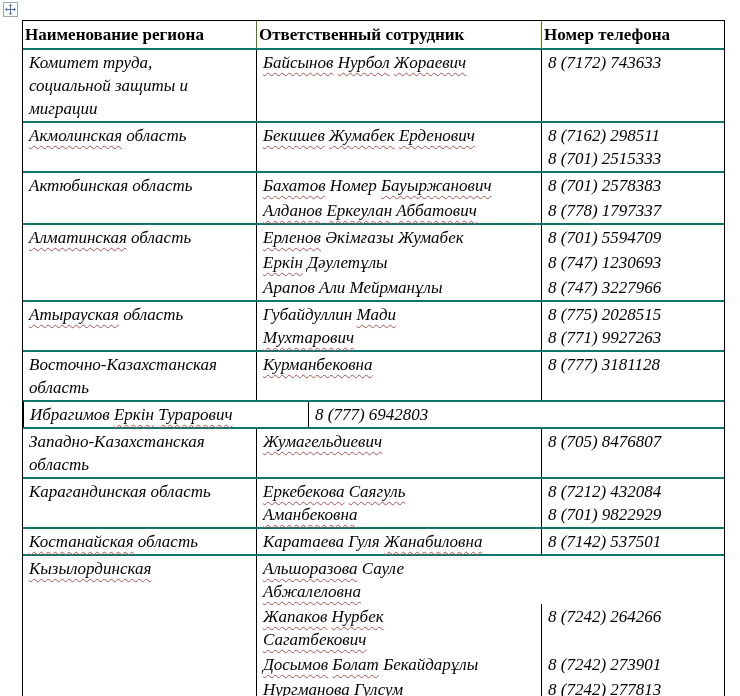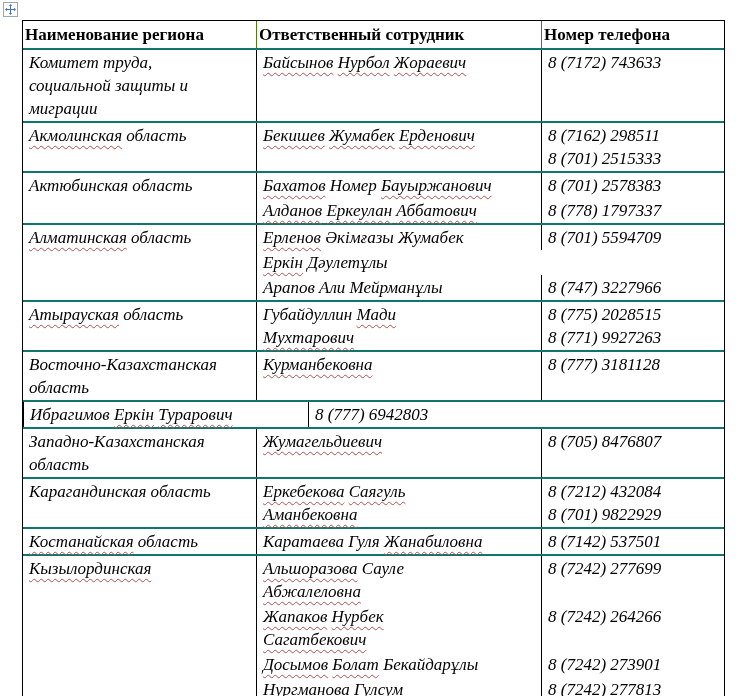--- a/index.html
+++ b/index.html
@@ -131,20 +131,23 @@
                 <div class="ln"><span class="sp">Ерленов</span> <span>Әкімғазы</span> <span>Жумабек</span></div>
               </div>
               <div class="td ephone">
                 <div class="ln">8 (701) 5594709</div>
               </div>
             </div>
             <div class="entry">
               <div class="td ename">
                 <div class="ln"><span class="sp">Еркін</span> <span>Дәулетұлы</span></div>
               </div>
+              <div class="td ephone">
+                <div class="ln">8 (747) 1230693</div>
+              </div>
             </div>
             <div class="entry">
               <div class="td ename">
                 <div class="ln">Арапов Али Мейрманұлы</div>
               </div>
               <div class="td ephone">
                 <div class="ln">8 (747) 3227966</div>
               </div>
             </div>
           </div>
@@ -247,23 +250,20 @@
           <div class="td region">
             <div class="ln"><span class="sp">Кызылординская</span></div>
             <div class="ln"><span></span></div>
           </div>
           <div class="entries">
             <div class="entry">
               <div class="td ename">
                 <div class="ln"><span class="sp">Альшоразова</span> <span>Сауле</span></div>
                 <div class="ln"><span class="sp">Абжалеловна</span></div>
               </div>
-              <div class="td ephone">
-                <div class="ln">8 (7242) 277699</div>
-              </div>
             </div>
             <div class="entry">
               <div class="td ename">
                 <div class="ln"><span class="sp">Жапаков</span> <span class="sp">Нурбек</span></div>
                 <div class="ln"><span class="sp">Сагатбекович</span></div>
               </div>
               <div class="td ephone">
                 <div class="ln">8 (7242) 264266</div>
               </div>
             </div>

